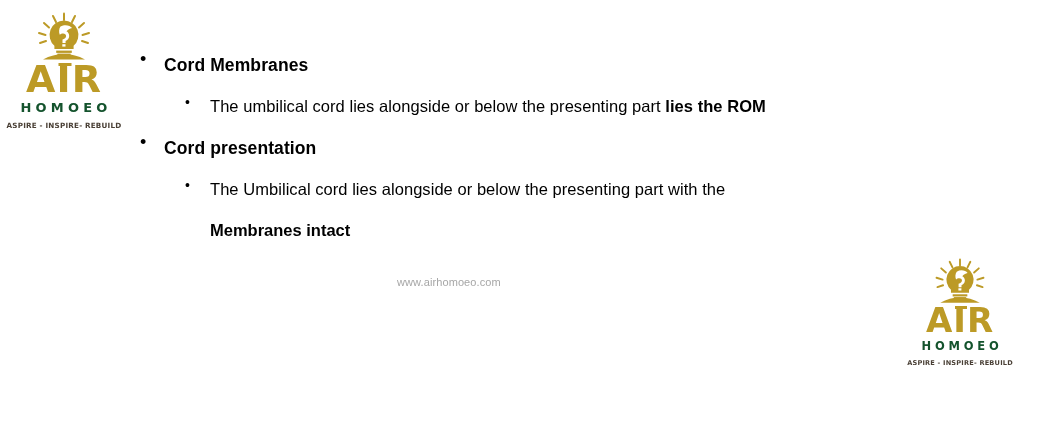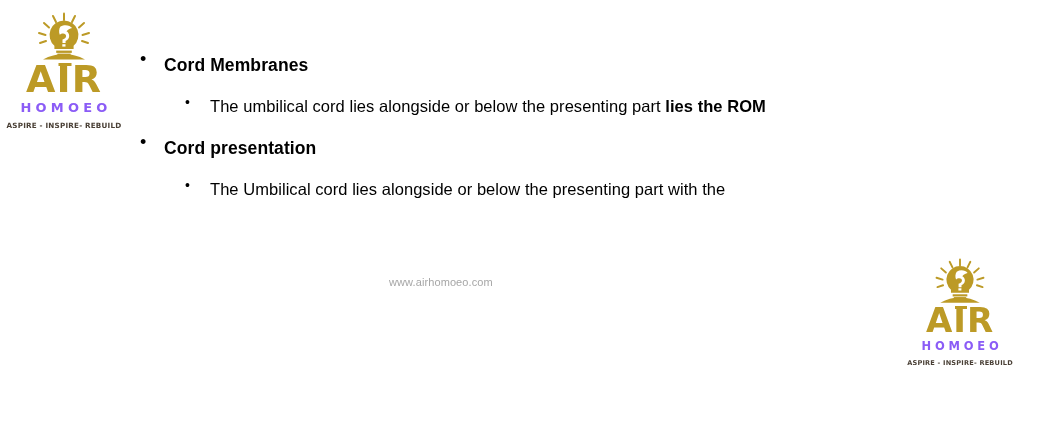--- a/index.html
+++ b/index.html
@@ -45,21 +45,21 @@
   }
   .logo-air .macron {
     position: absolute;
     background: #BC9A26;
     left: 50%;
     transform: translateX(-50%);
   }
   .logo-homoeo {
     font-family: "DejaVu Sans", sans-serif;
     font-weight: bold;
-    color: #8b5cf6;
+    color: #14532d;
   }
   .logo-tagline {
     font-family: "DejaVu Sans", sans-serif;
     font-weight: bold;
     color: #4a4036;
     white-space: nowrap;
   }
 
   
   #logo-top { left: 14px; top: 12px; width: 100px; }
@@ -128,21 +128,21 @@
     margin-left: 45px;
     padding-left: 25px;
     font-size: 16.5px;
     font-weight: bold;
     line-height: 41px;
   }
 
   
   #watermark {
     position: absolute;
-    left: 389px;
+    left: 397px;
     top: 276px;
     font-size: 11px;
     color: #a6a6a6;
     font-family: "Liberation Sans", sans-serif;
     letter-spacing: 0.1px;
     white-space: nowrap;
     text-align: right;
   }
 </style>
 </head>
@@ -196,20 +196,21 @@
     <div class="bullet-row lvl1">
       <span class="bullet-dot">•</span>
       <span class="bullet-text">Cord presentation</span>
     </div>
 
     <div class="bullet-row lvl2">
       <span class="bullet-dot">•</span>
       <span class="bullet-text">The Umbilical cord lies alongside or below the presenting part with the</span>
     </div>
 
+    <div class="cont-line">Membranes intact</div>
 
   </div>
 
   <div id="watermark">www.airhomoeo.com</div>
 
   <div class="logo" id="logo-bottom">
     <svg class="logo-mark" width="66" height="47" viewBox="0 0 70 50">
       <g stroke="#BC9A26" stroke-width="2" stroke-linecap="round">
         <line x1="35" y1="1.5" x2="35" y2="8"></line>
         <line x1="24" y1="4" x2="27" y2="10"></line>

